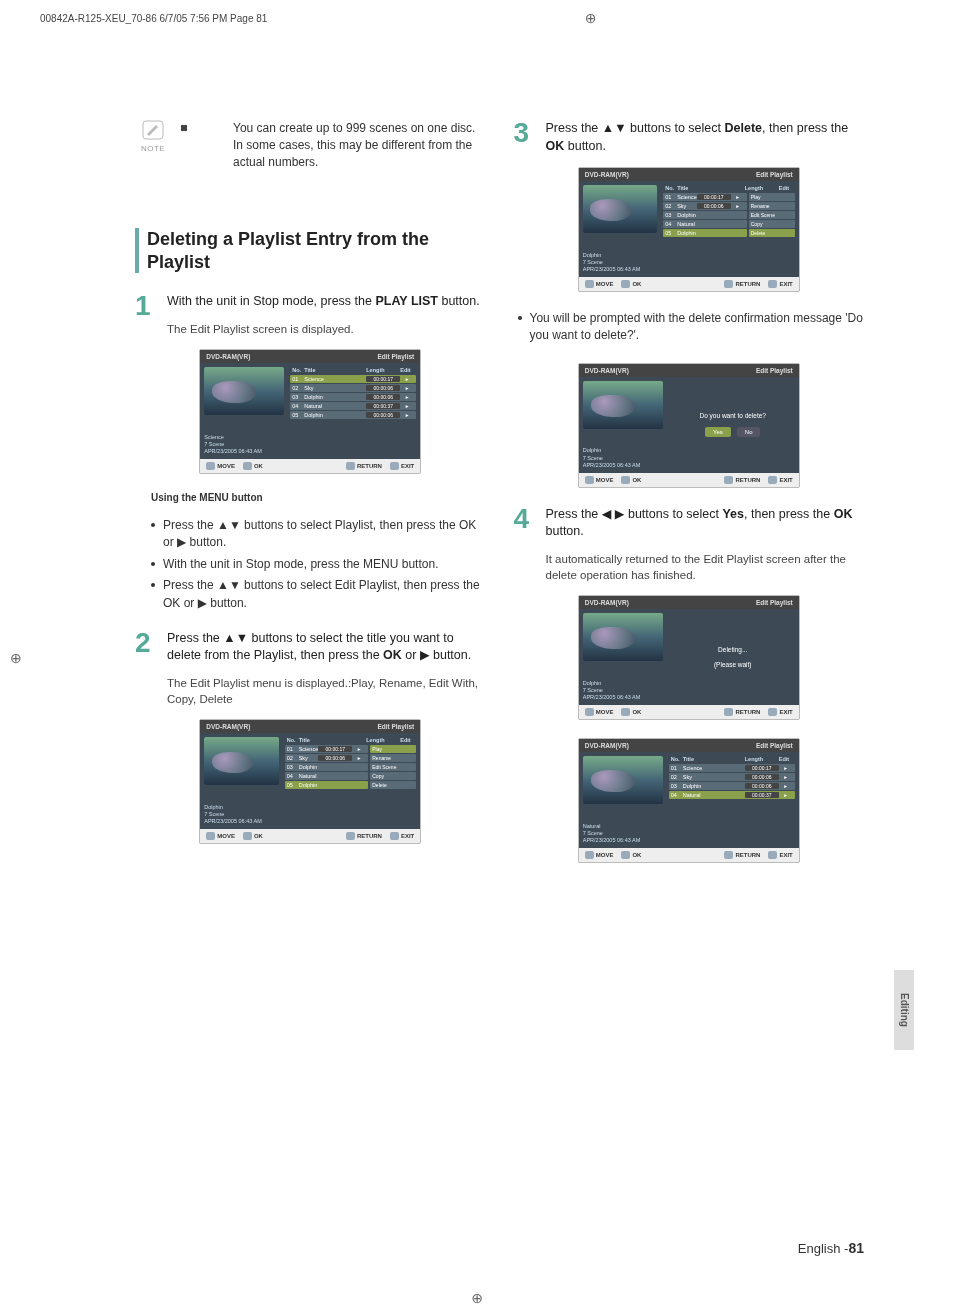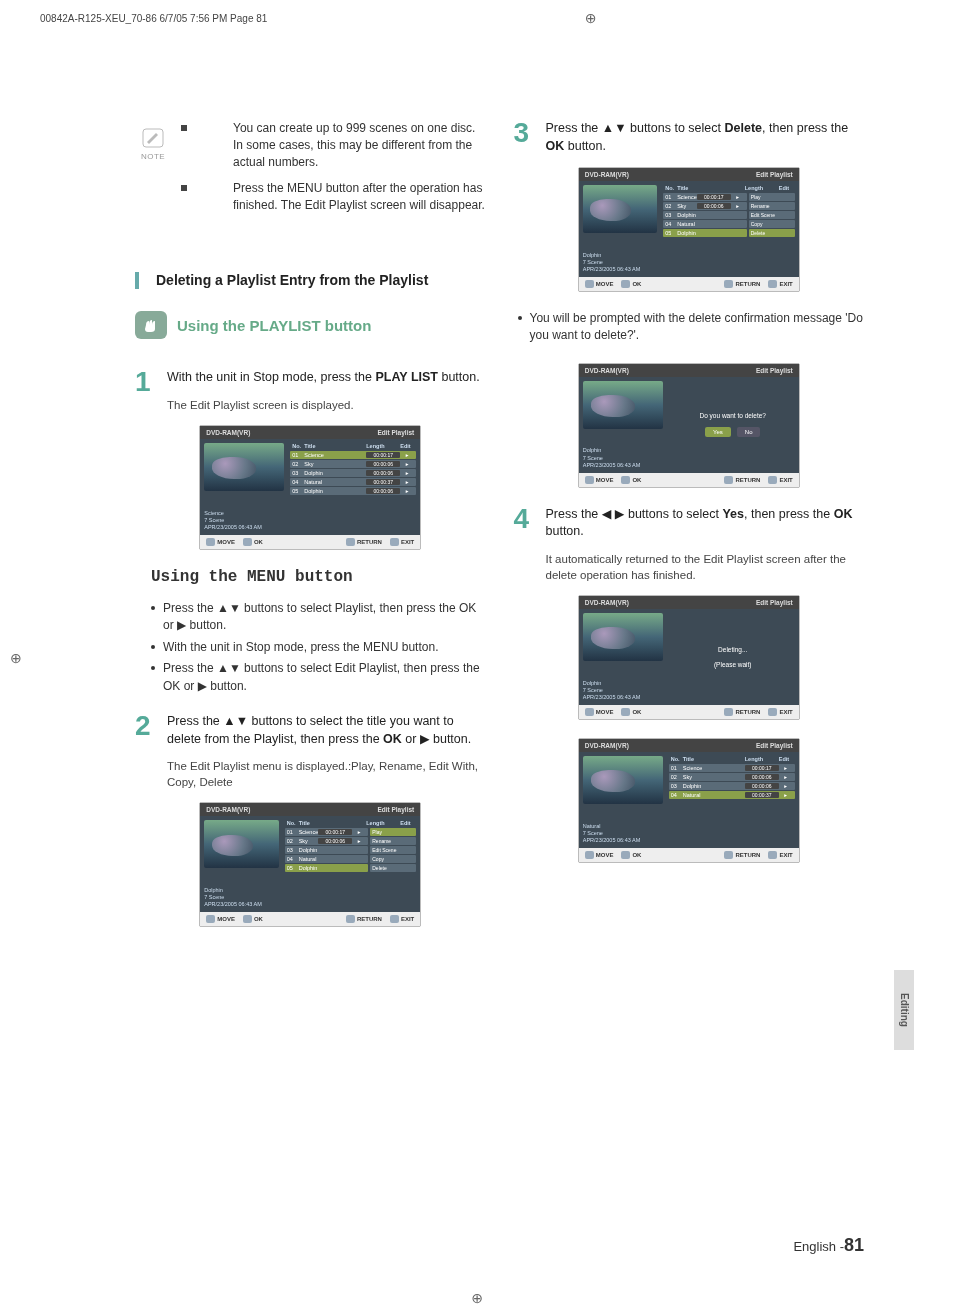--- a/index.html
+++ b/index.html
@@ -28,48 +28,48 @@
     position: absolute;
     top: 120px;
     left: 135px;
     right: 90px;
     display: flex;
     gap: 28px;
   }
   .col { flex: 1; min-width: 0; }
 
   .note-row { display: flex; align-items: flex-start; gap: 10px; margin-bottom: 10px; }
-  .note-icon-box { width: 36px; text-align: center; margin-top: 8px; }
+  .note-icon-box { width: 36px; text-align: center; }
   .note-icon-svg { display:inline-block; }
   .note-label { font-size: 8px; color: #999; letter-spacing: 0.5px; }
   .sq-bullet { width: 6px; height: 6px; background: #444; display: inline-block; margin-top: 5px; margin-right: 8px; flex-shrink: 0; }
   .note-text { font-size: 12px; line-height: 1.4; color: #333; flex: 1; margin-left: 28px; }
 
-  .section-title { font-size: 14px; font-weight: bold; color: #222; margin: 48px 0 20px 0; border-left: 4px solid #6aa; padding-left: 17px; line-height: 1.25; }
+  .section-title { font-size: 18px; font-weight: bold; color: #222; margin: 48px 0 20px 0; border-left: 4px solid #6aa; padding-left: 8px; line-height: 1.25; }
 
   .sub-bar {
     display: flex; align-items: center; gap: 10px; margin: 22px 0 30px 0;
   }
   .hand-icon {
     width: 32px; height: 28px; background: #8a9; border-radius: 6px;
     display:flex; align-items:center; justify-content:center; color:#fff; font-size:13px;
   }
   .sub-title { font-size: 15px; font-weight: bold; color: #6a8; }
 
   .step { display: flex; gap: 10px; margin-bottom: 10px; }
   .step-num { font-size: 28px; font-weight: bold; color: #5a9; width: 22px; line-height: 0.9; flex-shrink:0; }
   .step-body { flex: 1; font-size: 12.5px; line-height: 1.4; color: #222; }
   .step-body .small { font-size: 11.5px; color: #444; margin-top: 10px; display:block;}
   .step-body b { font-weight: bold; }
 
   .bullet-list { margin: 14px 0 18px 16px; }
   .bullet-row { display:flex; gap:8px; font-size:12px; line-height:1.45; margin-bottom:4px; }
   .dot { width:4px; height:4px; border-radius:50%; background:#333; margin-top:6px; flex-shrink:0; }
 
-  .using-menu-hdr { font-size: 16px; font-weight: bold; margin: 14px 0 6px 16px; font-family: Liberation Mono, monospace; }
+  .using-menu-hdr { font-size: 10px; font-weight: bold; margin: 14px 0 6px 16px; }
 
   
   .osd {
     width: 222px;
     border: 1px solid #bbb;
     border-radius: 2px;
     margin: 12px auto 18px auto;
     font-size: 6.5px;
     color: #fff;
     background: #555;
@@ -114,21 +114,21 @@
     flex:1; display:flex; flex-direction:column; align-items:center; justify-content:center;
     font-size:6.5px; color:#fff; gap:8px; padding:4px;
   }
   .yn-row { display:flex; gap:6px; }
   .yn-btn { background:#556; padding:2px 8px; border-radius:2px; font-size:6px; }
   .yn-btn.sel { background:#8aa04a; }
 
   .footer {
     position:absolute; bottom:60px; right:90px; font-size:13px; color:#333;
   }
-  .footer b { font-size:18px;margin-top:40px; }
+  .footer b { font-size:14px;margin-top:40px; }
 
   .side-tab {
     position:absolute; right:40px; top:970px; width:20px; height:80px;
     background:#ddd; color:#555; font-size:10px; font-weight:bold;
     display:flex; align-items:center; justify-content:center;
     writing-mode: vertical-rl;
   }
   .crop-bottom {
     position:absolute; bottom:10px; left:50%; transform:translateX(-50%);
     font-size:14px; color:#666;
@@ -160,37 +160,25 @@
               <path d="M5 14 L14 5 L16 7 L7 16 Z" fill="#bbb"></path>
             </svg>
         </span>
         <div class="note-label">NOTE</div>
       </div>
       <div style="flex:1">
         <div class="note-row">
           <span class="sq-bullet"></span>
           <span class="note-text">You can create up to 999 scenes on one disc. In some cases, this may be different from the actual numbers.</span>
         </div>
-        <div class="note-row">
-          <span class="sq-bullet"></span>
-          <span class="note-text">Press the MENU button after the operation has finished. The Edit Playlist screen will disappear.</span>
-        </div>
       </div>
     </div>
 
     <h2 class="section-title">Deleting a Playlist Entry from the Playlist</h2>
 
-    <div class="sub-bar">
-      <div class="hand-icon">
-        <svg width="18" height="16" viewBox="0 0 18 16">
-            <path d="M4 8 Q4 4 7 4 L7 8 Q7 3 10 3 L10 8 Q10 4 13 4 L13 12 Q13 15 9 15 L6 15 Q3 15 3 12 Z" fill="#fff"></path>
-          </svg>
-      </div>
-      <div class="sub-title">Using the PLAYLIST button</div>
-    </div>
 
     <div class="step">
       <div class="step-num">1</div>
       <div class="step-body">
         <span>With the unit in Stop mode, press the </span><b>PLAY LIST</b><span> button.</span>
         <span class="small">The Edit Playlist screen is displayed.</span>
       </div>
     </div>
 
     <div class="osd">

